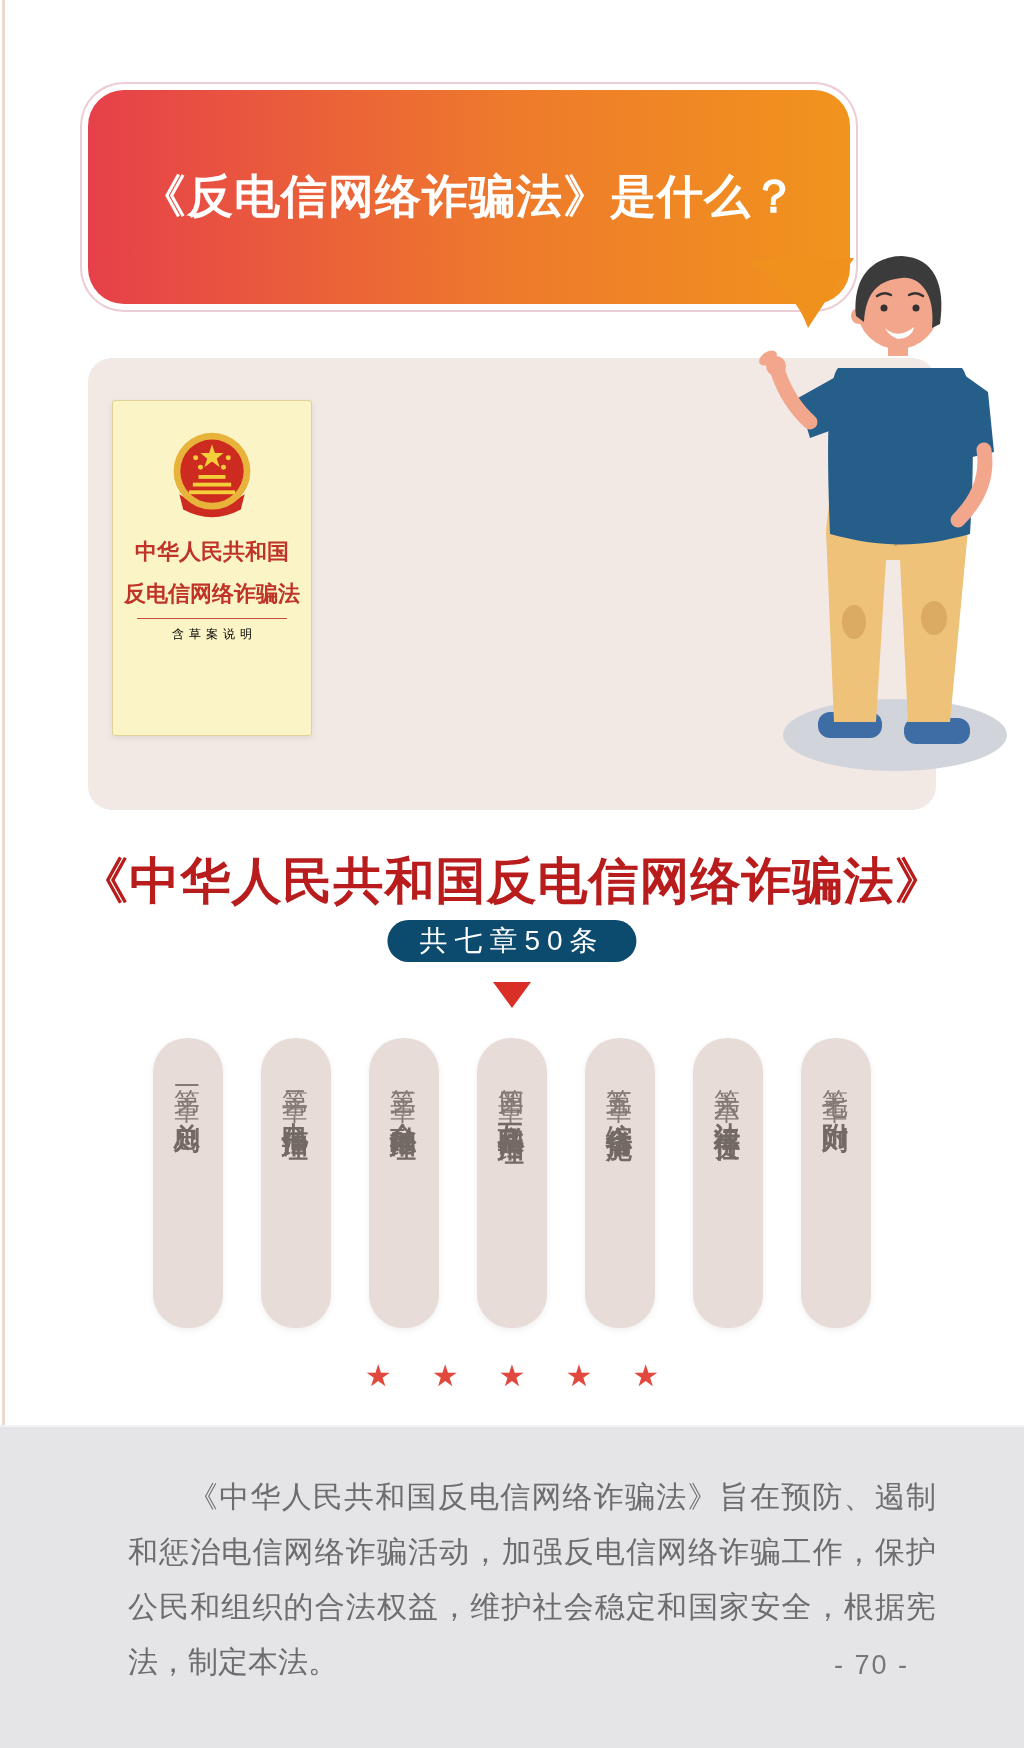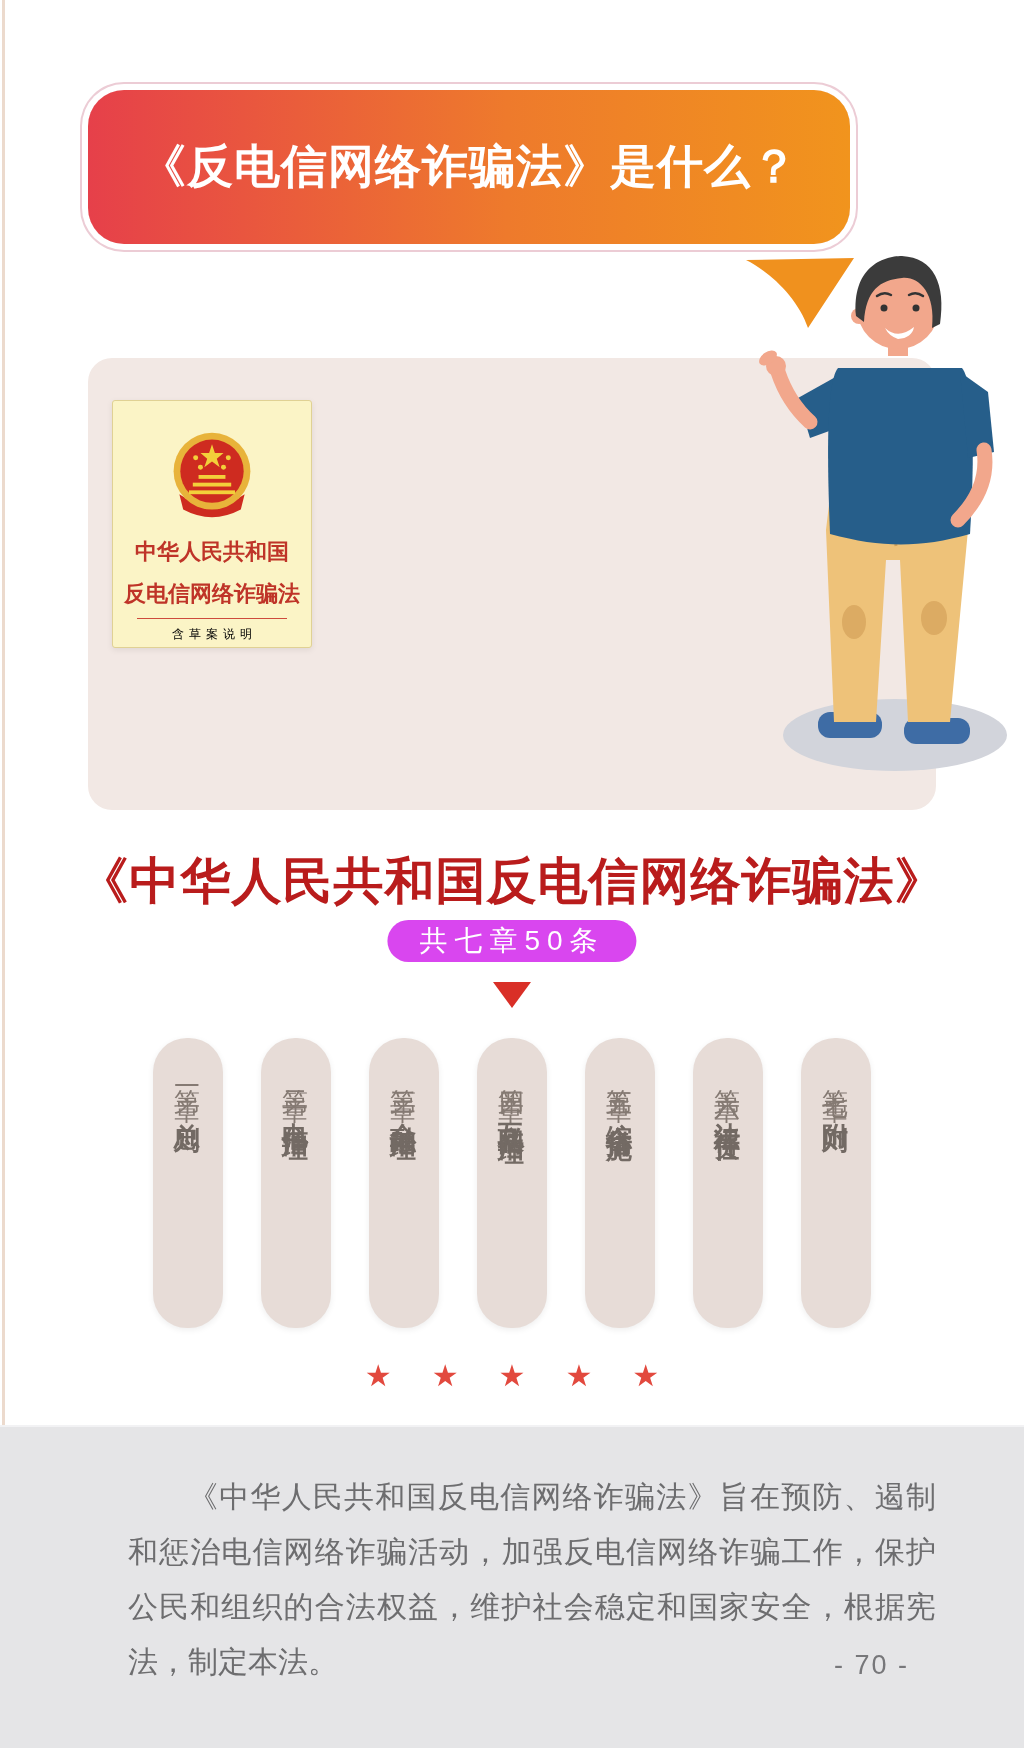--- a/index.html
+++ b/index.html
@@ -5,39 +5,39 @@
   html,body{margin:0;padding:0;background:#ffffff;}
   .canvas{
     position:relative;width:1024px;height:1748px;margin:0 auto;
     background:#ffffff;overflow:hidden;
     font-family:"Liberation Sans",sans-serif;
   }
   .left-rule{position:absolute;left:2px;top:0;width:3px;height:100%;background:#ecdacd;}
 
   
   .bubble{
-    position:absolute;left:88px;top:90px;width:762px;height:154px;
+    position:absolute;left:88px;top:90px;width:762px;height:214px;
     border-radius:36px;
     background:linear-gradient(90deg,#e6404a 0%,#ee7a2c 55%,#f1941d 100%);
     box-shadow:0 0 0 6px #ffffff,0 0 0 8px #ecccd5;
     display:flex;align-items:center;justify-content:center;
   }
   .bubble-title{
     color:#ffffff;font-family:"Liberation Serif",serif;font-weight:bold;
     font-size:46px;letter-spacing:1px;white-space:nowrap;
   }
   .bubble-tail{position:absolute;left:740px;top:256px;width:120px;height:80px;z-index:5;}
 
   
   .card{
     position:absolute;left:88px;top:358px;width:848px;height:452px;
     background:#f2e8e4;border-radius:24px;
   }
   .book{
-    position:absolute;left:24px;top:42px;width:200px;height:248px;
+    position:absolute;left:24px;top:42px;width:200px;height:336px;
     background:#fbf4c6;border:1px solid #e0d194;border-radius:3px;
     box-shadow:0 2px 6px rgba(0,0,0,0.08);
     display:flex;flex-direction:column;align-items:center;
     padding-top:26px;box-sizing:border-box;
   }
   .book-title{
     font-family:"Liberation Serif",serif;font-weight:bold;color:#bf3428;
     font-size:22px;line-height:30px;margin-top:14px;white-space:nowrap;
   }
   .book-rule{width:150px;height:1px;background:#cd4a3c;margin:9px auto 7px;}
@@ -49,21 +49,21 @@
   }
 
   
   .law-title{
     position:absolute;left:0;top:848px;width:100%;text-align:center;
     font-family:"Liberation Serif",serif;font-weight:bold;
     font-size:50px;color:#b91c1c;letter-spacing:1px;white-space:nowrap;
   }
   .law-badge{
     position:absolute;left:50%;top:920px;transform:translateX(-50%);
-    background:#d946ef;color:#ffffff;border-radius:22px;
+    background:#0c4a6e;color:#ffffff;border-radius:22px;
     height:42px;line-height:42px;padding:0 32px;
     font-size:28px;letter-spacing:7px;white-space:nowrap;
   }
   .down-triangle{
     position:absolute;left:50%;top:982px;transform:translateX(-50%);
     width:0;height:0;
     border-left:19px solid transparent;border-right:19px solid transparent;
     border-top:26px solid #d92f27;
   }
   .pill-row{

